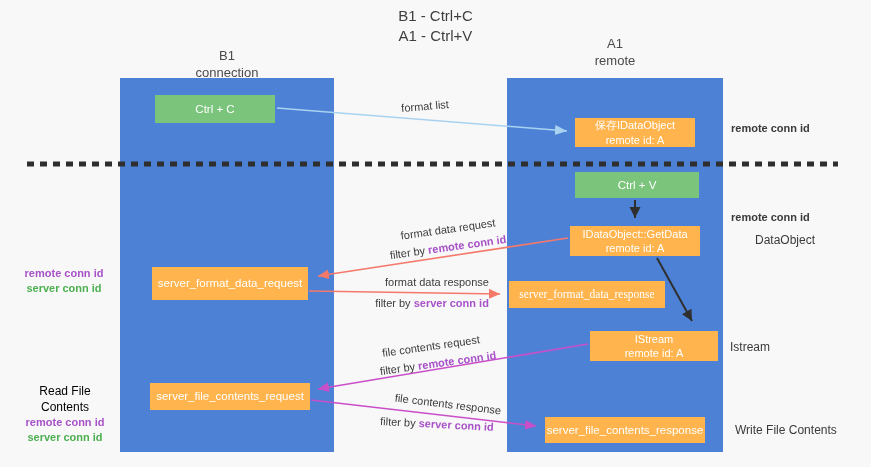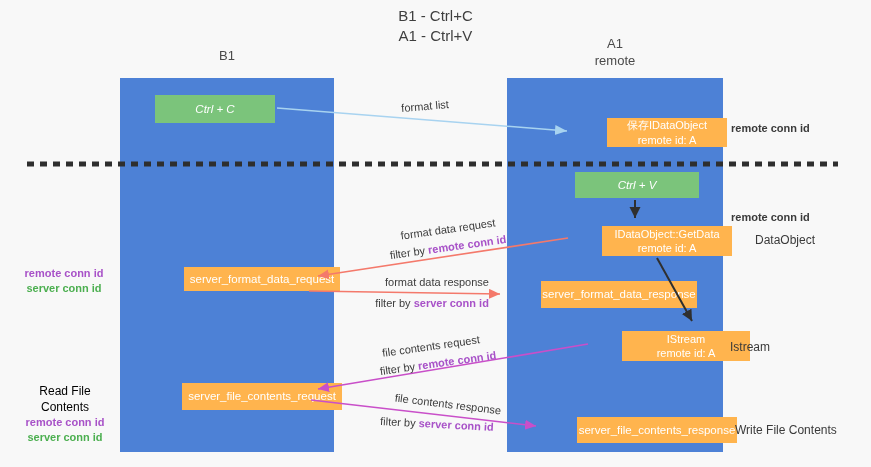--- a/index.html
+++ b/index.html
@@ -8,22 +8,22 @@
     background:#F8F8F8; overflow:hidden;
     font-family:"Liberation Sans", sans-serif;
   }
   .title { position:absolute; top:6px; left:0; width:100%; text-align:center;
            font-size:15px; color:#3F3F3F; line-height:1.35; }
   .colhead { position:absolute; text-align:center; font-size:13px; color:#4A4A4A; line-height:1.3; }
   .col { position:absolute; top:78px; height:374px; background:var(--column-blue); }
   .box { position:absolute; display:flex; flex-direction:column; align-items:center;
          justify-content:center; color:#FFFFFF; font-size:11.5px; text-align:center;
          line-height:1.3; white-space:nowrap; }
-  .box.orange { background:var(--box-orange);margin-left:32px; }
-  .box.green  { background:var(--box-green);font-style:italic; }
+  .box.orange { background:var(--box-orange); }
+  .box.green  { background:var(--box-green); }
   .box .sub { font-size:11px; }
   svg.overlay { position:absolute; left:0; top:0; z-index:5; pointer-events:none; }
   .alabel { position:absolute; font-size:11px; color:#3C3C3C; white-space:nowrap; z-index:6; }
   .ctr { transform-origin:center; }
   .purple { color:var(--text-purple); font-weight:bold; }
   .greentxt { color:var(--text-green); font-weight:bold; }
   .side { position:absolute; font-size:12px; color:#3A3A3A; white-space:nowrap; z-index:6; }
   .side.small { font-size:11px; }
   .leftgroup { position:absolute; width:100px; text-align:center; font-size:11px; line-height:1.35; z-index:6; }
   .z3 { z-index:3; }
@@ -33,20 +33,21 @@
 
 <div class="stage">
 
   <div class="title">
     <div>B1 - Ctrl+C</div>
     <div>A1 - Ctrl+V</div>
   </div>
 
   <div class="colhead" style="left:120px; width:214px; top:48px;">
     <div>B1</div>
+    <div>connection</div>
   </div>
   <div class="colhead" style="left:507px; width:216px; top:36px;">
     <div>A1</div>
     <div>remote</div>
   </div>
 
   <div class="col" style="left:120px; width:214px;"></div>
   <div class="col" style="left:507px; width:216px;"></div>
 
   <svg class="overlay" width="871" height="467" viewBox="0 0 871 467">
@@ -93,25 +94,25 @@
 
   <div class="box green z3" style="left:575px; top:172px; width:124px; height:26px;">
     <div>Ctrl + V</div>
   </div>
 
   <div class="box orange z3" style="left:570px; top:226px; width:130px; height:30px;text-align:right;">
     <div class="sub">IDataObject::GetData</div>
     <div class="sub">remote id: A</div>
   </div>
 
-  <div class="box orange z3" style="left:152px; top:267px; width:156px; height:24px;">
+  <div class="box orange z3" style="left:152px; top:267px; width:156px; height:33px;">
     <div>server_format_data_request</div>
   </div>
 
-  <div class="box orange z3" style="left:509px; top:281px; width:156px; height:27px;">
+  <div class="box orange z3" style="left:509px; top:281px; width:156px; height:27px;font-family:Liberation Serif, serif;">
     <div>server_format_data_response</div>
   </div>
 
   <div class="box orange z3" style="left:590px; top:331px; width:128px; height:30px;">
     <div class="sub">IStream</div>
     <div class="sub">remote id: A</div>
   </div>
 
   <div class="box orange z3" style="left:150px; top:383px; width:160px; height:27px;">
     <div>server_file_contents_request</div>

